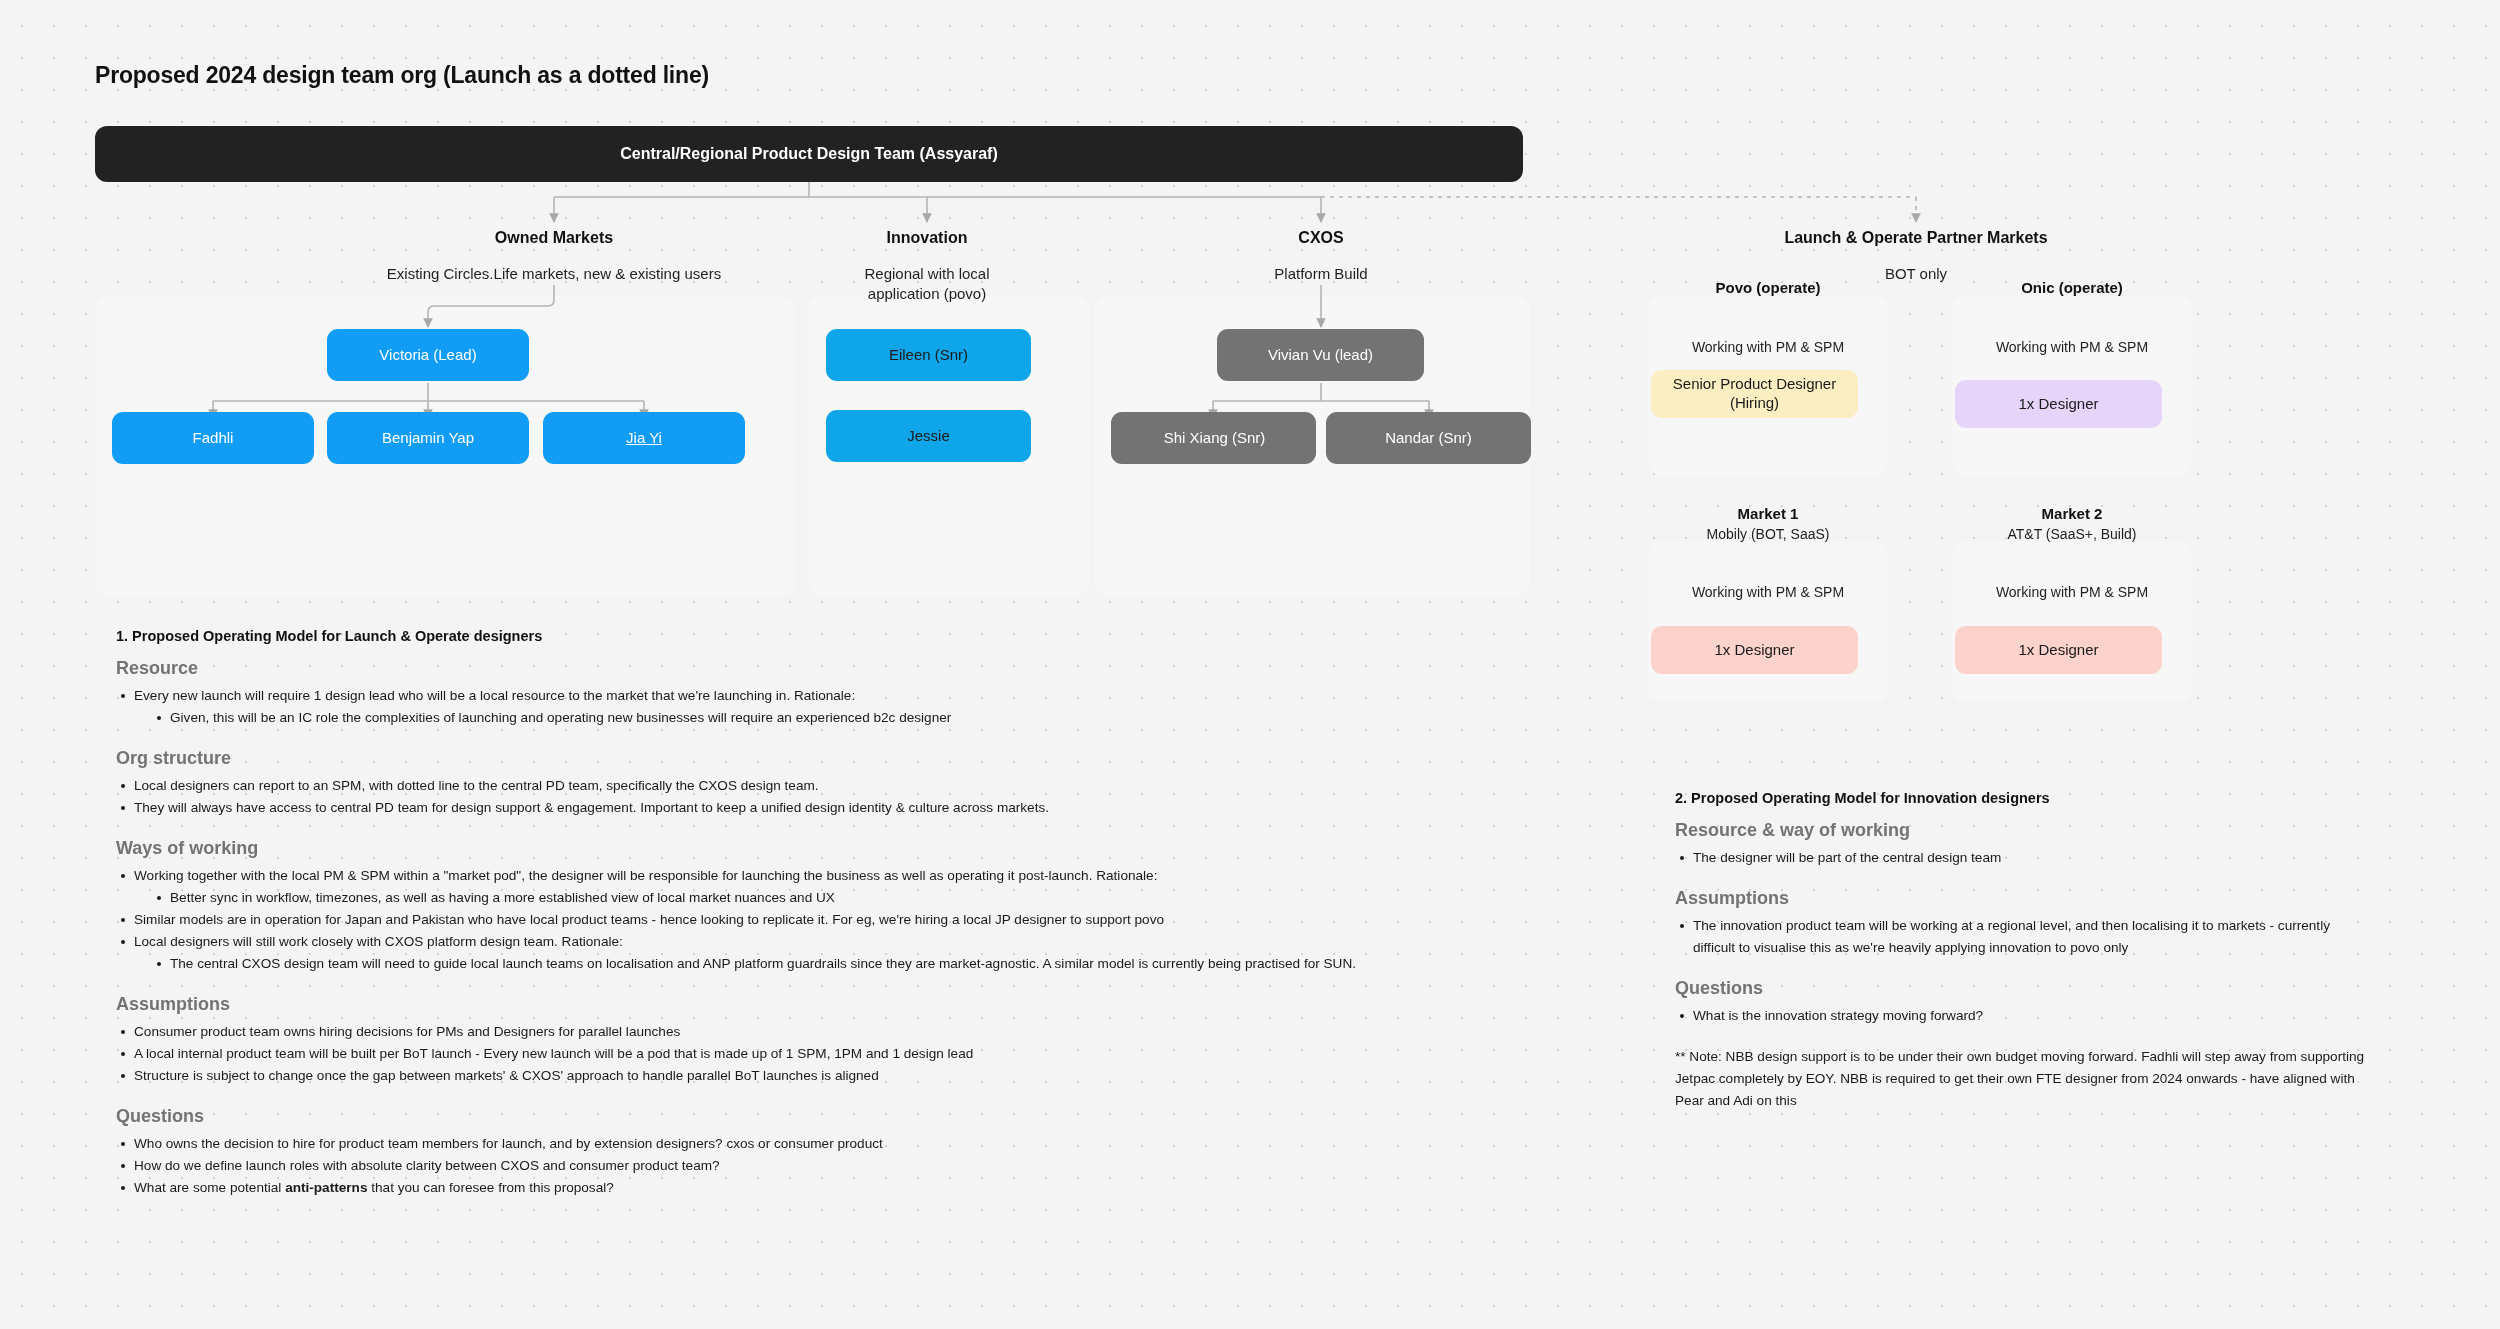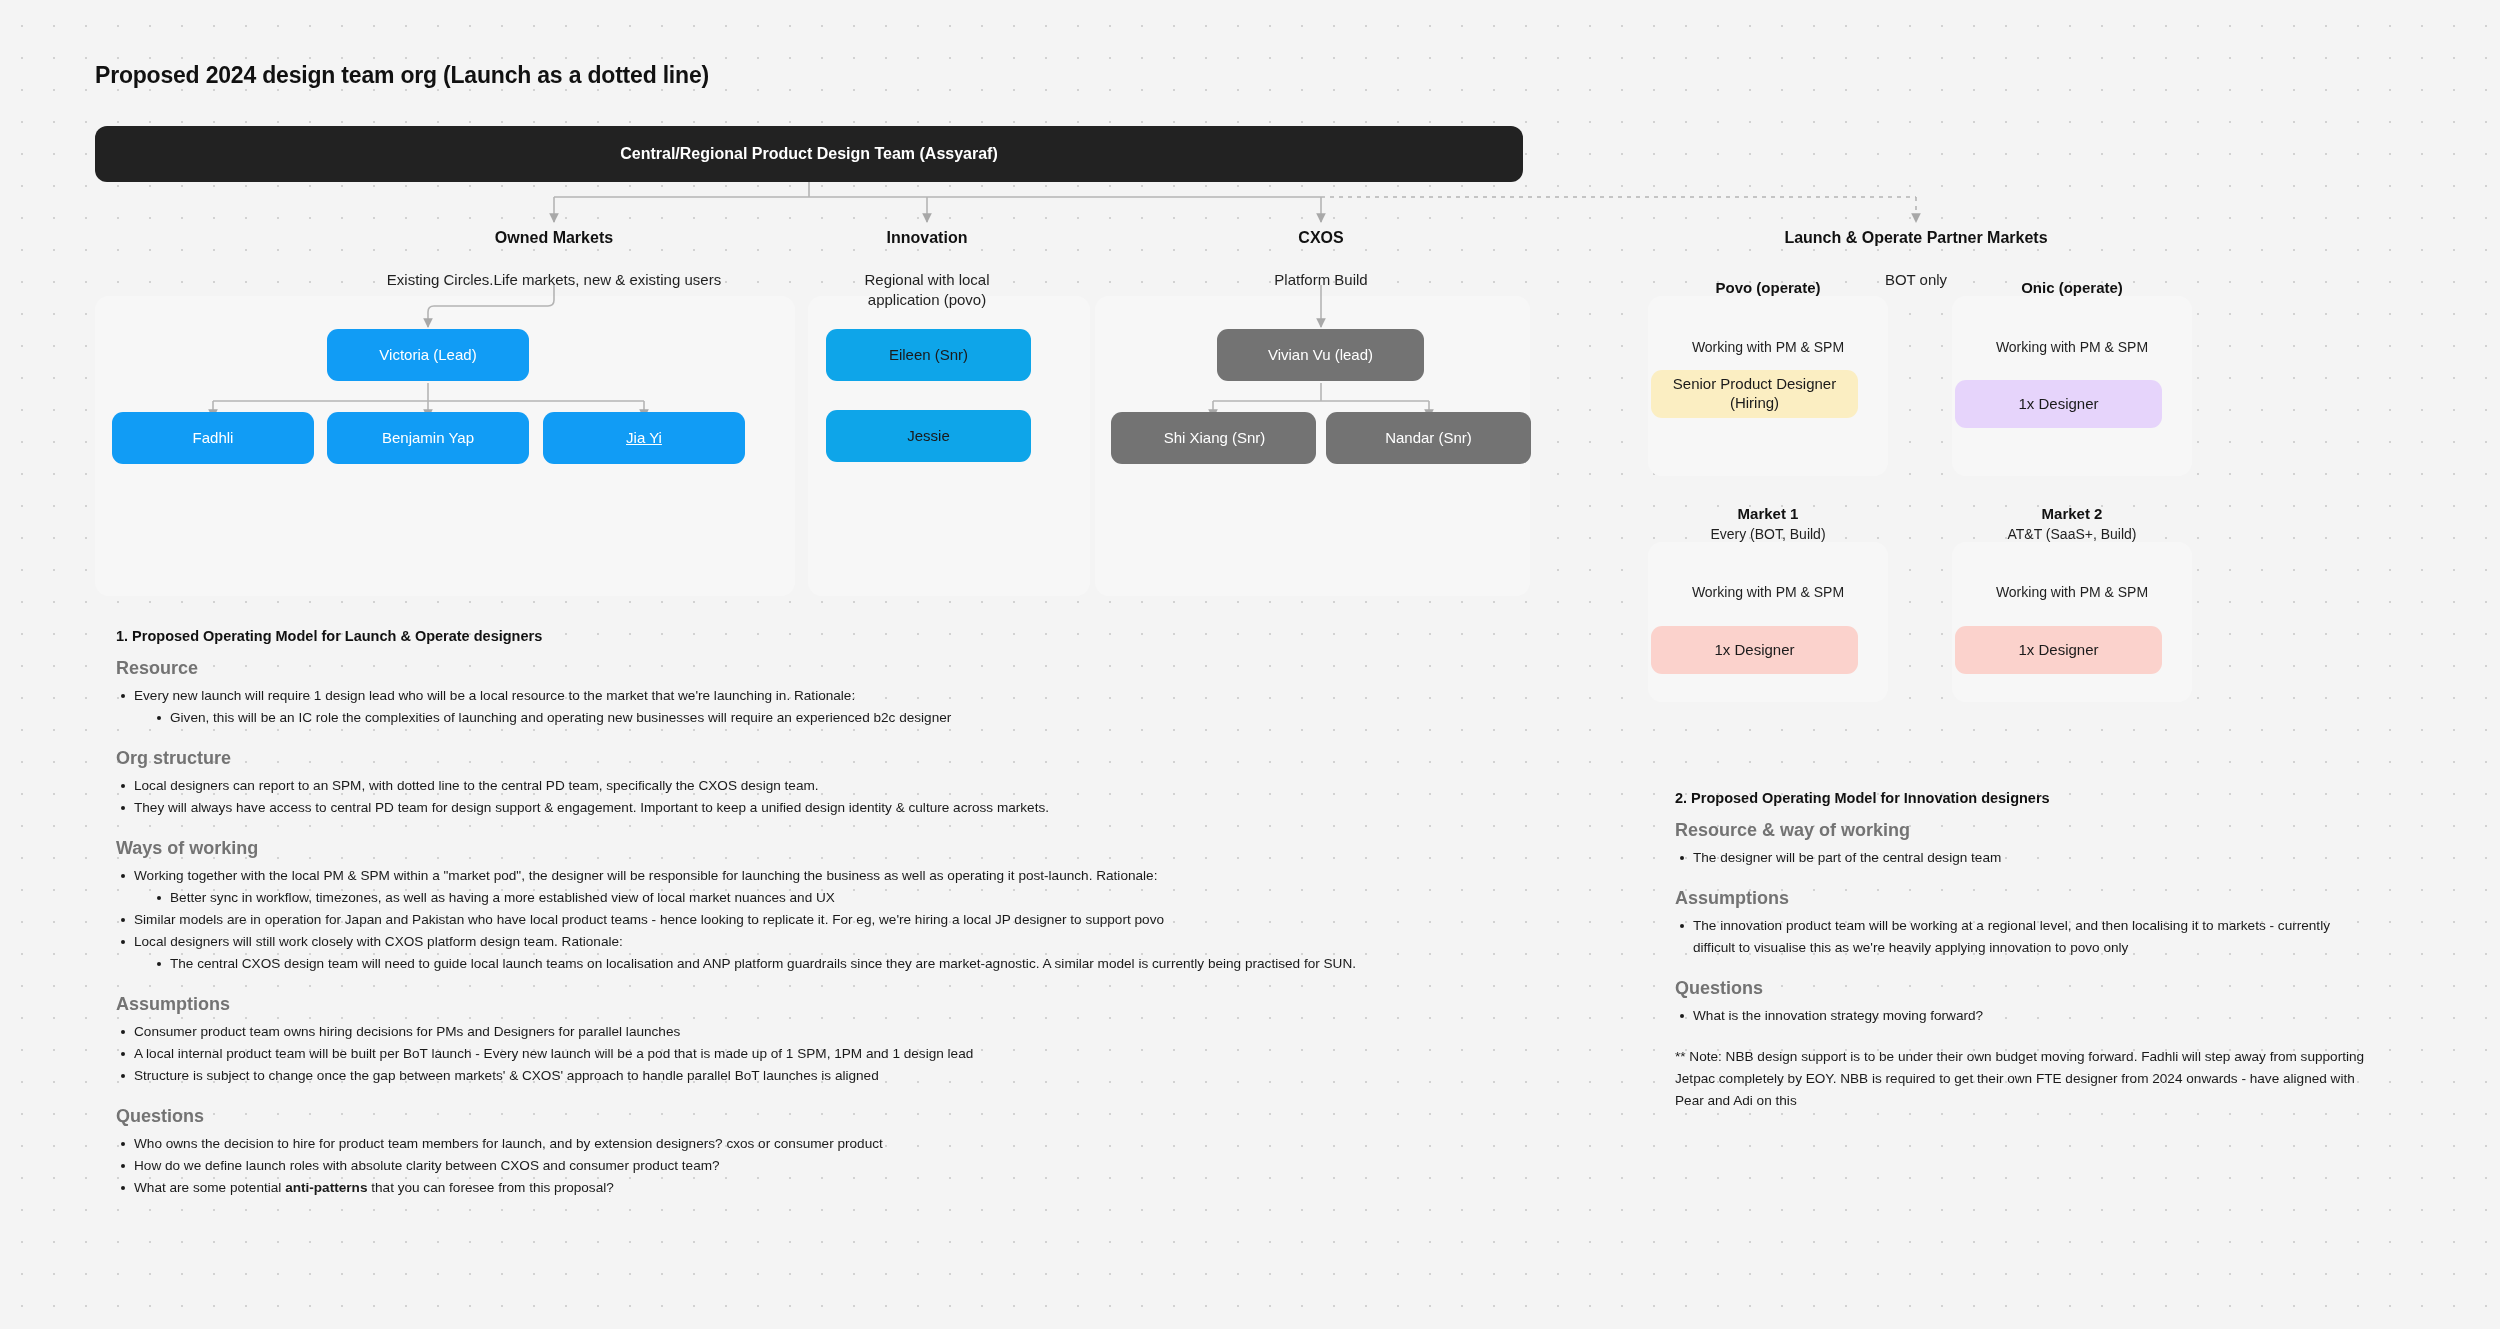--- a/index.html
+++ b/index.html
@@ -34,21 +34,21 @@
   .wires{position:absolute;left:0;top:0;width:2500px;height:1329px;pointer-events:none;}
 
   
   .panel{
     position:absolute;background:#f7f7f7;border-radius:14px;
   }
 
   
   .branch{position:absolute;text-align:center;}
   .branch .bh{font-size:16px;font-weight:bold;color:#111;line-height:1.3;}
-  .branch .bs{font-size:15px;color:#1f1f1f;line-height:1.38;margin-top:21px;}
+  .branch .bs{font-size:15px;color:#1f1f1f;line-height:1.38;margin-top:15px;}
 
   
   .node{
     position:absolute;border-radius:11px;
     display:flex;align-items:center;justify-content:center;
     text-align:center;font-size:15px;line-height:1.25;padding:0 10px;
     box-sizing:border-box;
   }
   .node.blue{background:#119cf5;color:#ffffff;}
   .node.orange{background:#0ea5e9;color:#1a1a1a;}
@@ -197,21 +197,21 @@
   <div class="mk" style="left:1967px;top:279px;">
     <div class="t">Onic (operate)</div>
   </div>
   <div class="workline" style="left:1967px;top:339px;">Working with PM &amp; SPM</div>
   <div class="node lilac" style="left:1955px;top:380px;width:207px;height:48px;">
     <span>1x Designer</span>
   </div>
 
   <div class="mk" style="left:1663px;top:505px;">
     <div class="t">Market 1</div>
-    <div class="s">Every (BOT, Build)</div>
+    <div class="s">Mobily (BOT, SaaS)</div>
   </div>
   <div class="workline" style="left:1663px;top:584px;">Working with PM &amp; SPM</div>
   <div class="node pink" style="left:1651px;top:626px;width:207px;height:48px;">
     <span>1x Designer</span>
   </div>
 
   <div class="mk" style="left:1967px;top:505px;">
     <div class="t">Market 2</div>
     <div class="s">AT&amp;T (SaaS+, Build)</div>
   </div>

